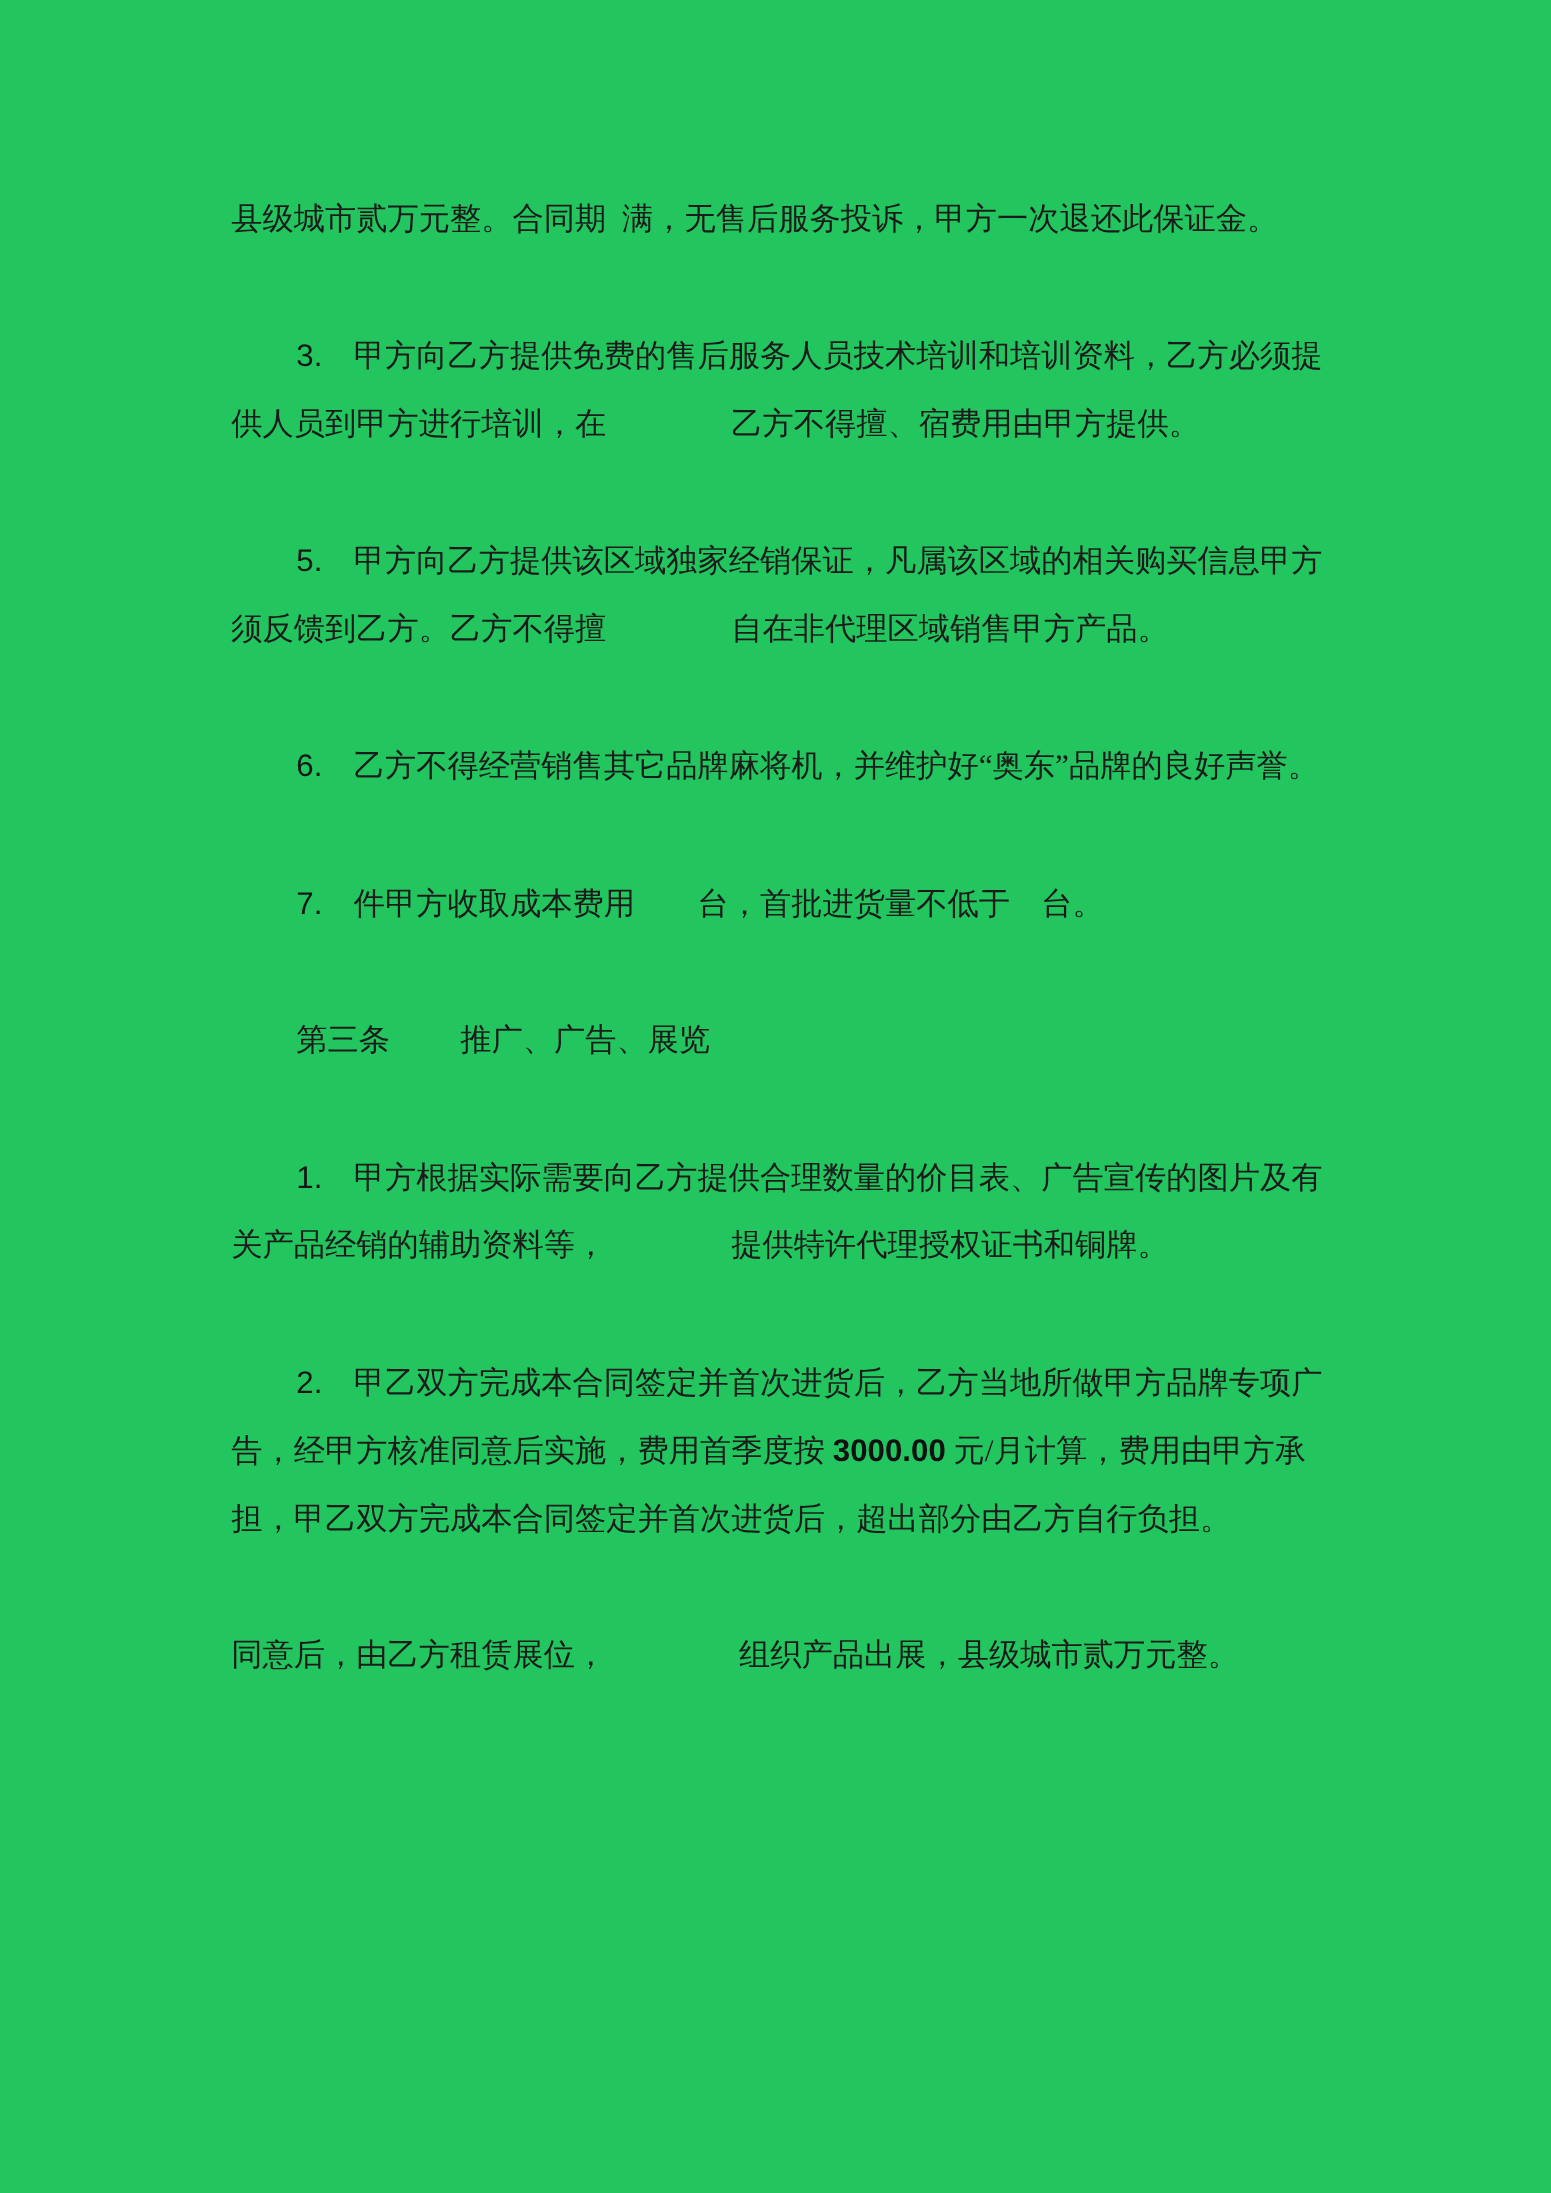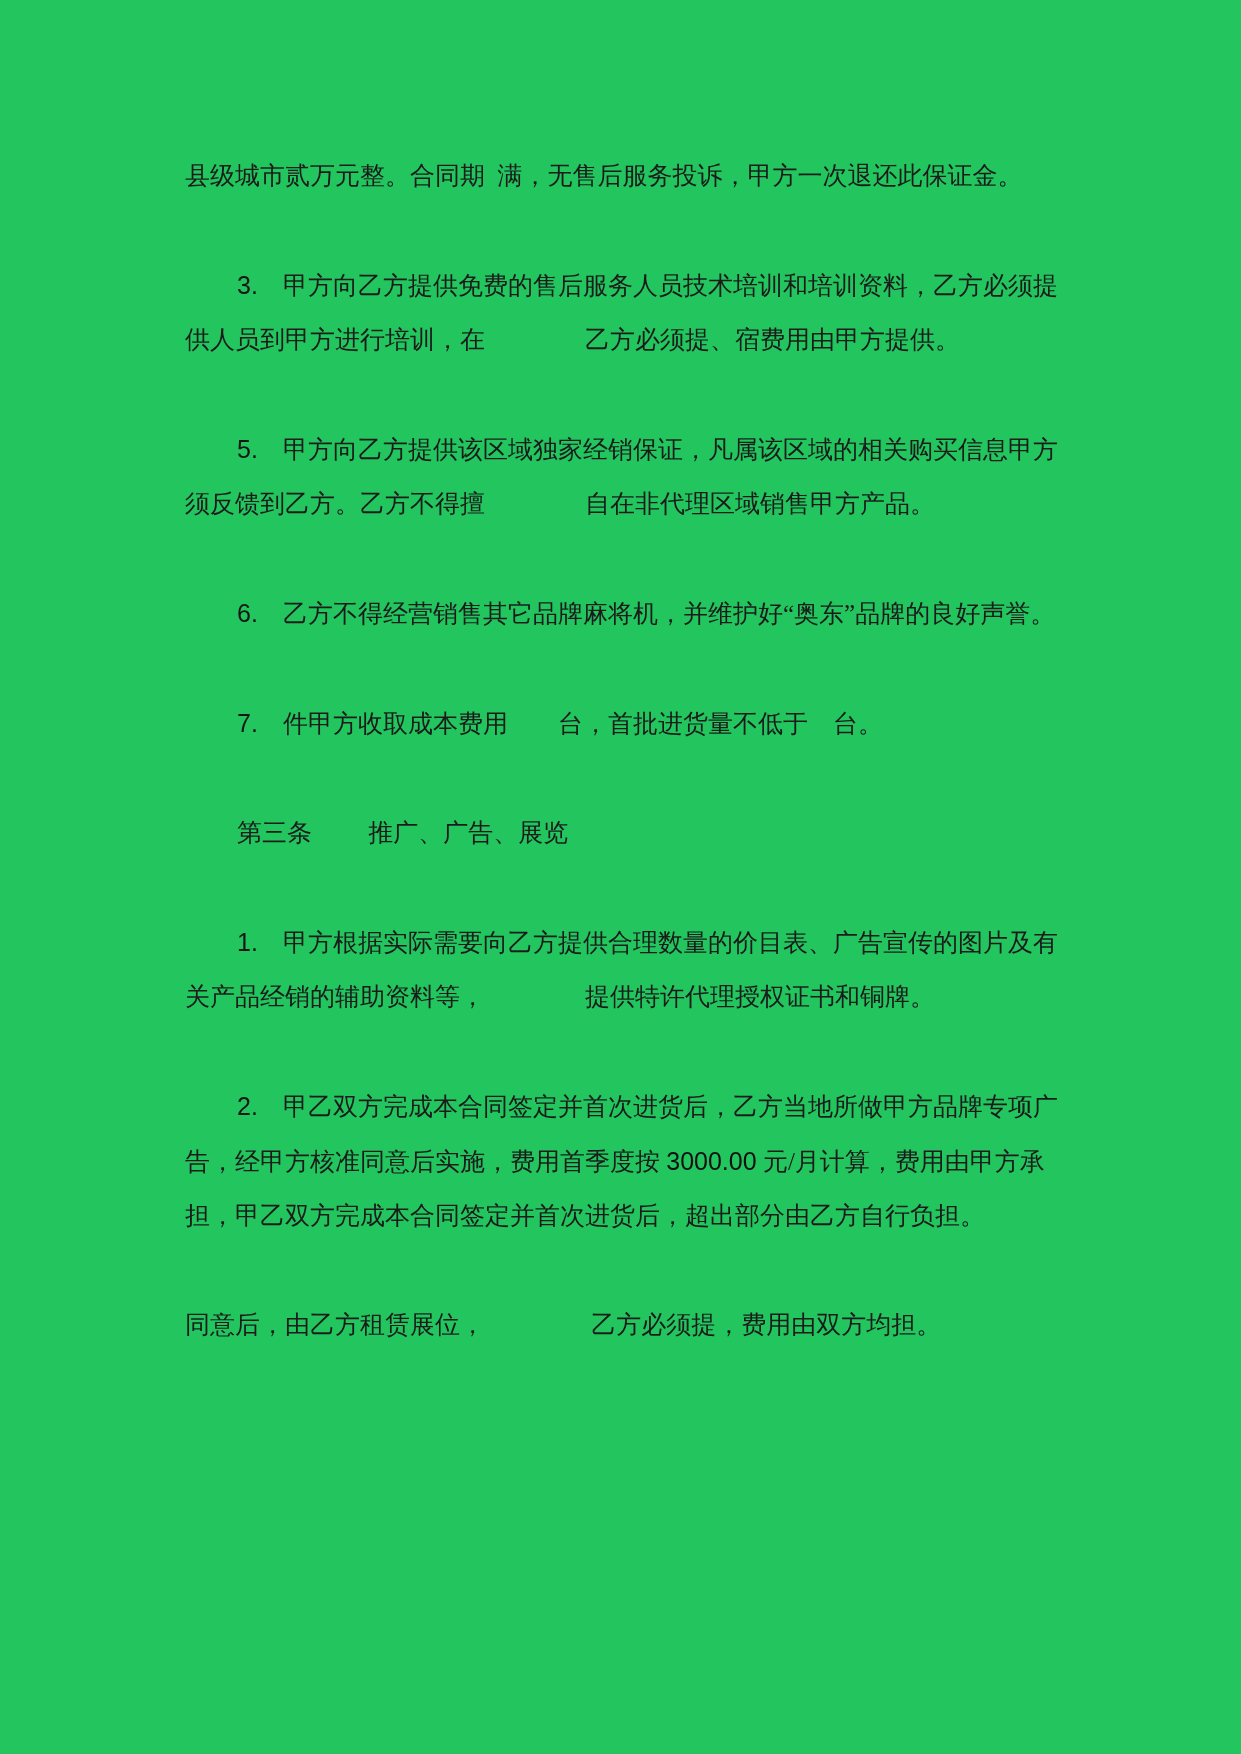--- a/index.html
+++ b/index.html
@@ -40,48 +40,48 @@
     width: 46px;
     font-family: "Liberation Sans", "DejaVu Sans", sans-serif;
     color: #161616;
   }
   
   .pend {
     margin-bottom: 55px;
   }
   .boldnum {
     font-family: "Liberation Sans", "DejaVu Sans", sans-serif;
-    font-weight: normal;
+    font-weight: bold;
     color: #111111;
   }
 </style>
 </head>
 <body>
 
 <div class="page">
   <div class="content">
 
     <div class="line cont pend">县级城市贰万元整。合同期  满，无售后服务投诉，甲方一次退还此保证金。</div>
 
     <div class="line item"><span class="num">3.</span><span class="txt">甲方向乙方提供免费的售后服务人员技术培训和培训资料，乙方必须提</span></div>
-    <div class="line cont pend">供人员到甲方进行培训，在　　　　乙方必须提、宿费用由甲方提供。</div>
+    <div class="line cont pend">供人员到甲方进行培训，在　　　　乙方不得擅、宿费用由甲方提供。</div>
 
 
     <div class="line item"><span class="num">5.</span><span class="txt">甲方向乙方提供该区域独家经销保证，凡属该区域的相关购买信息甲方</span></div>
     <div class="line cont pend">须反馈到乙方。乙方不得擅　　　　自在非代理区域销售甲方产品。</div>
 
     <div class="line item pend"><span class="num">6.</span><span class="txt">乙方不得经营销售其它品牌麻将机，并维护好“奥东”品牌的良好声誉。</span></div>
 
     <div class="line item pend"><span class="num">7.</span><span class="txt">件甲方收取成本费用　　台，首批进货量不低于　台。</span></div>
 
     <div class="line heading pend">第三条　　 推广、广告、展览</div>
 
     <div class="line item"><span class="num">1.</span><span class="txt">甲方根据实际需要向乙方提供合理数量的价目表、广告宣传的图片及有</span></div>
     <div class="line cont pend">关产品经销的辅助资料等，　　　　提供特许代理授权证书和铜牌。</div>
 
     <div class="line item"><span class="num">2.</span><span class="txt">甲乙双方完成本合同签定并首次进货后，乙方当地所做甲方品牌专项广</span></div>
     <div class="line cont"><span class="txt">告，经甲方核准同意后实施，费用首季度按 </span><span class="boldnum">3000.00</span><span class="txt"> 元/月计算，费用由甲方承</span></div>
     <div class="line cont pend">担，甲乙双方完成本合同签定并首次进货后，超出部分由乙方自行负担。</div>
 
-    <div class="line cont">同意后，由乙方租赁展位，　　　　 乙方必须提，费用由双方均担。</div>
+    <div class="line cont">同意后，由乙方租赁展位，　　　　 组织产品出展，县级城市贰万元整。</div>
 
   </div>
 </div>
 
 </body></html>

